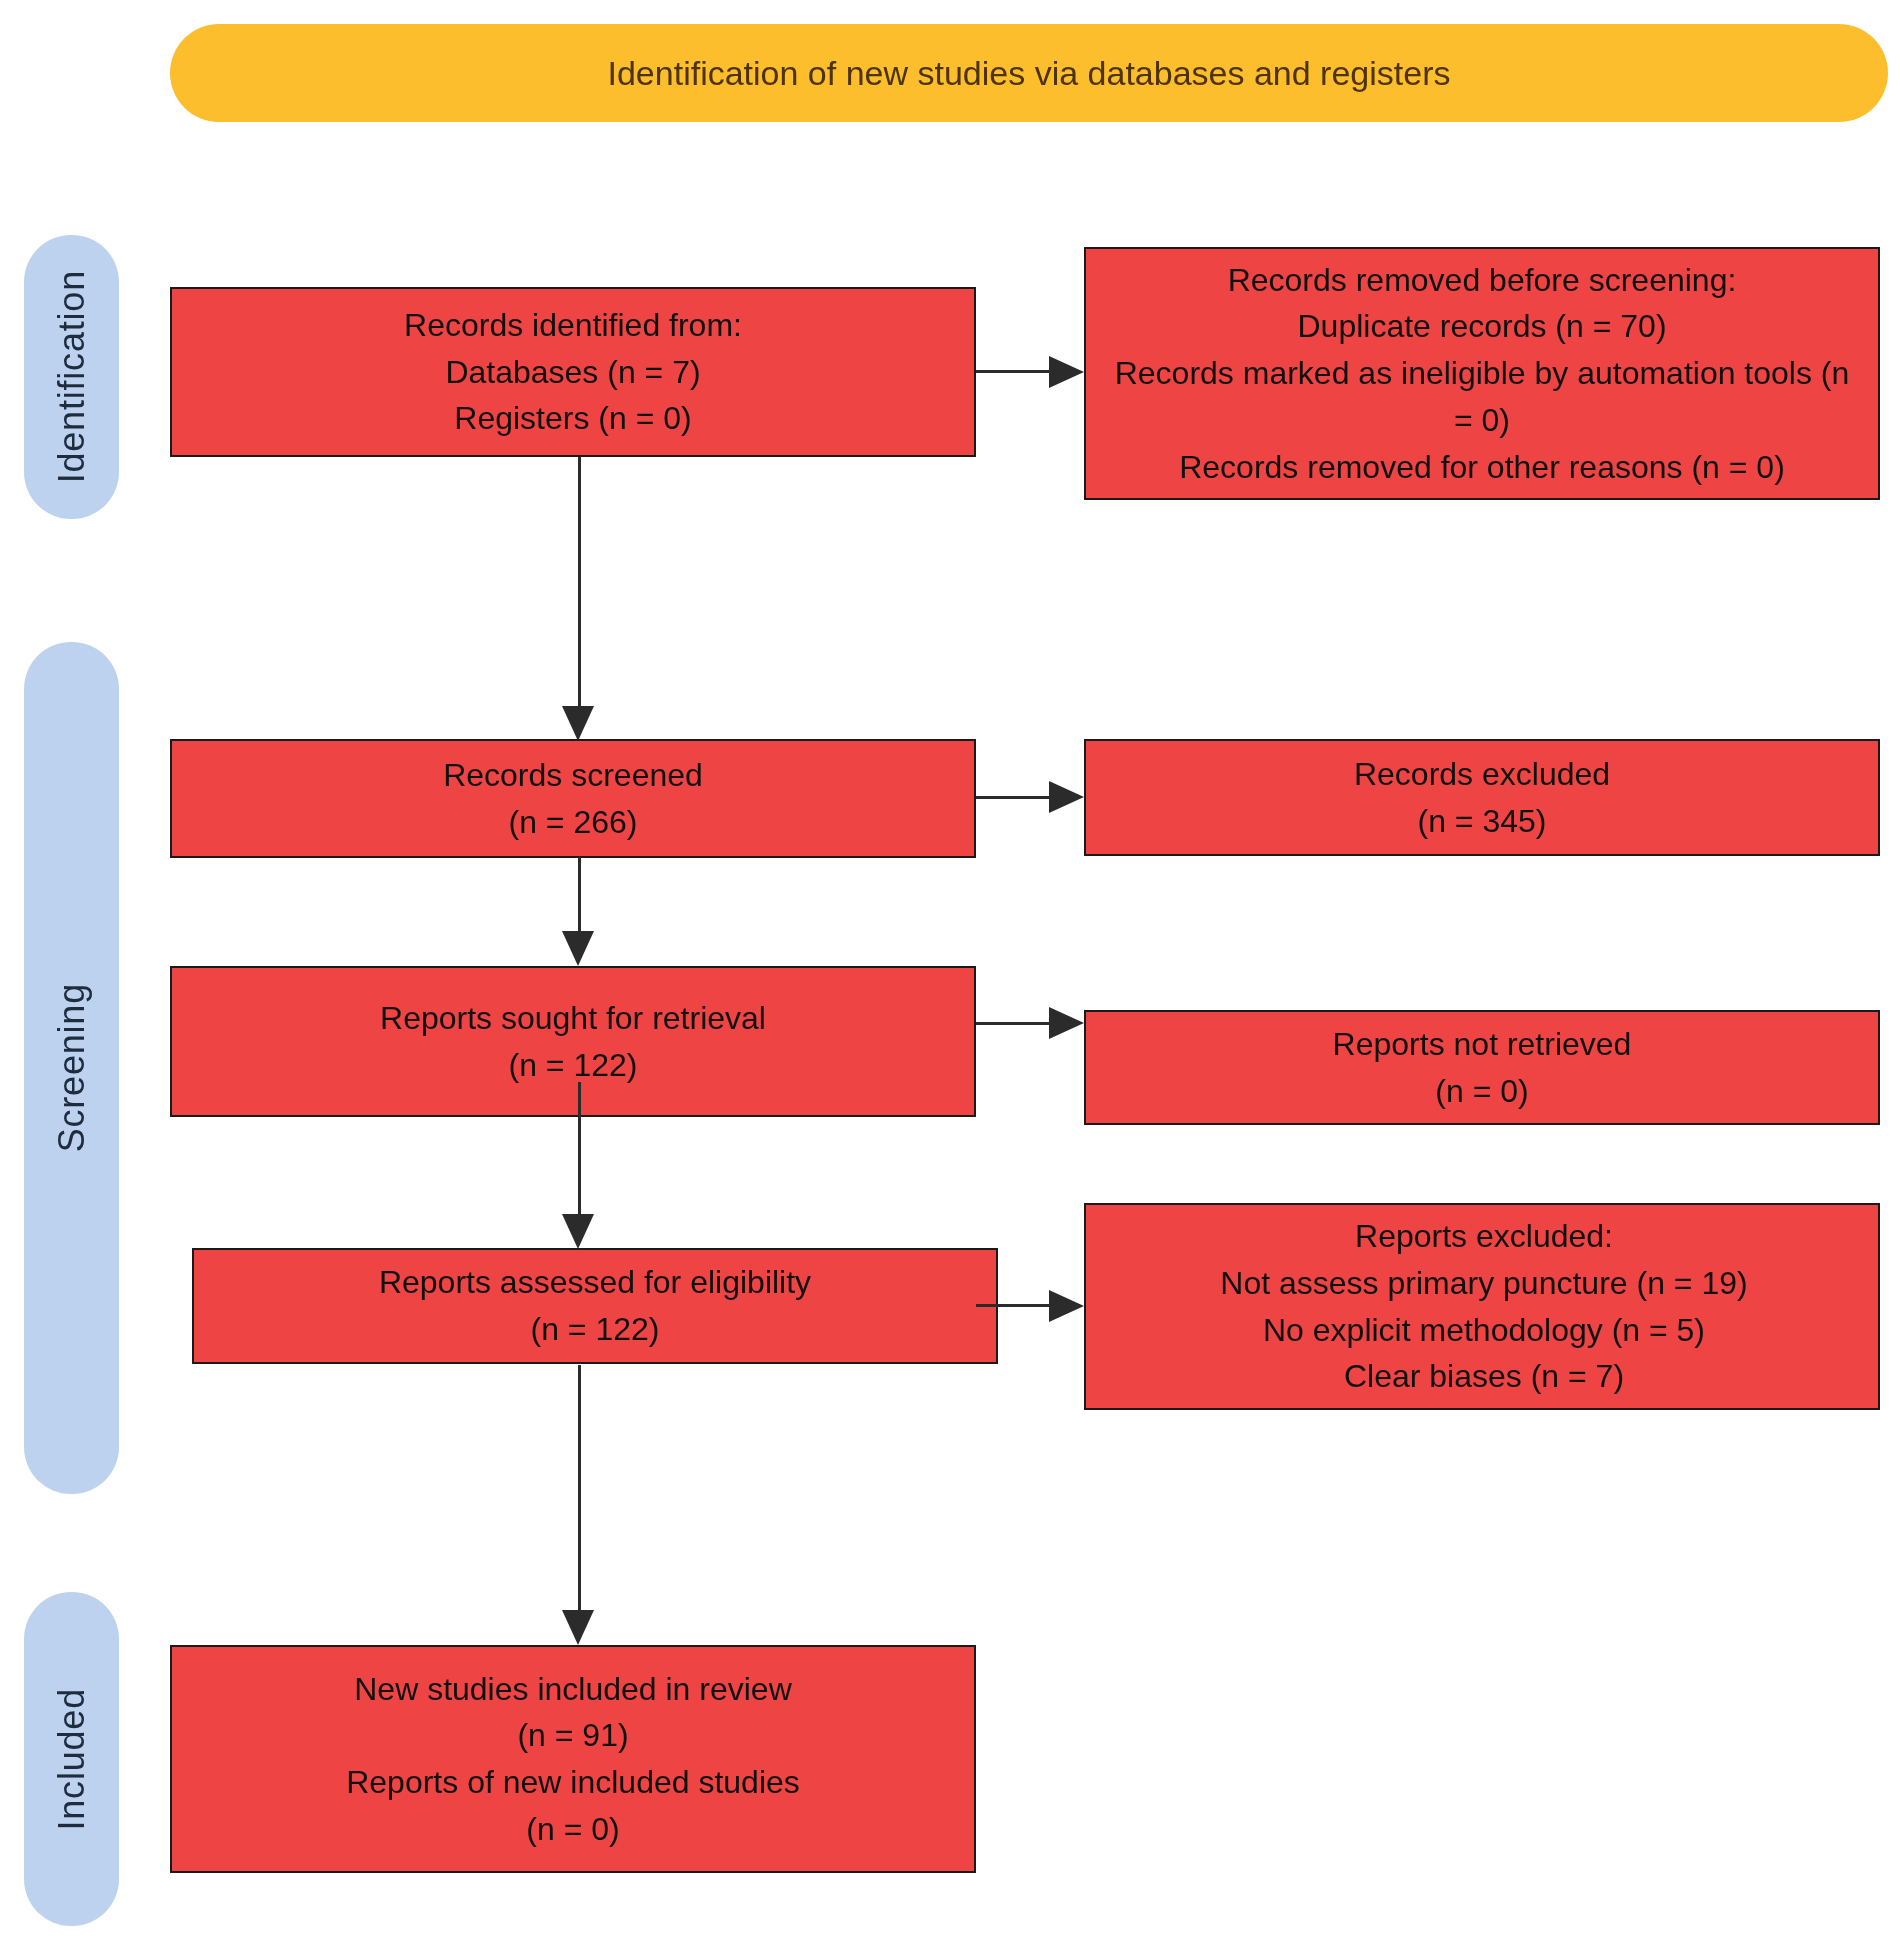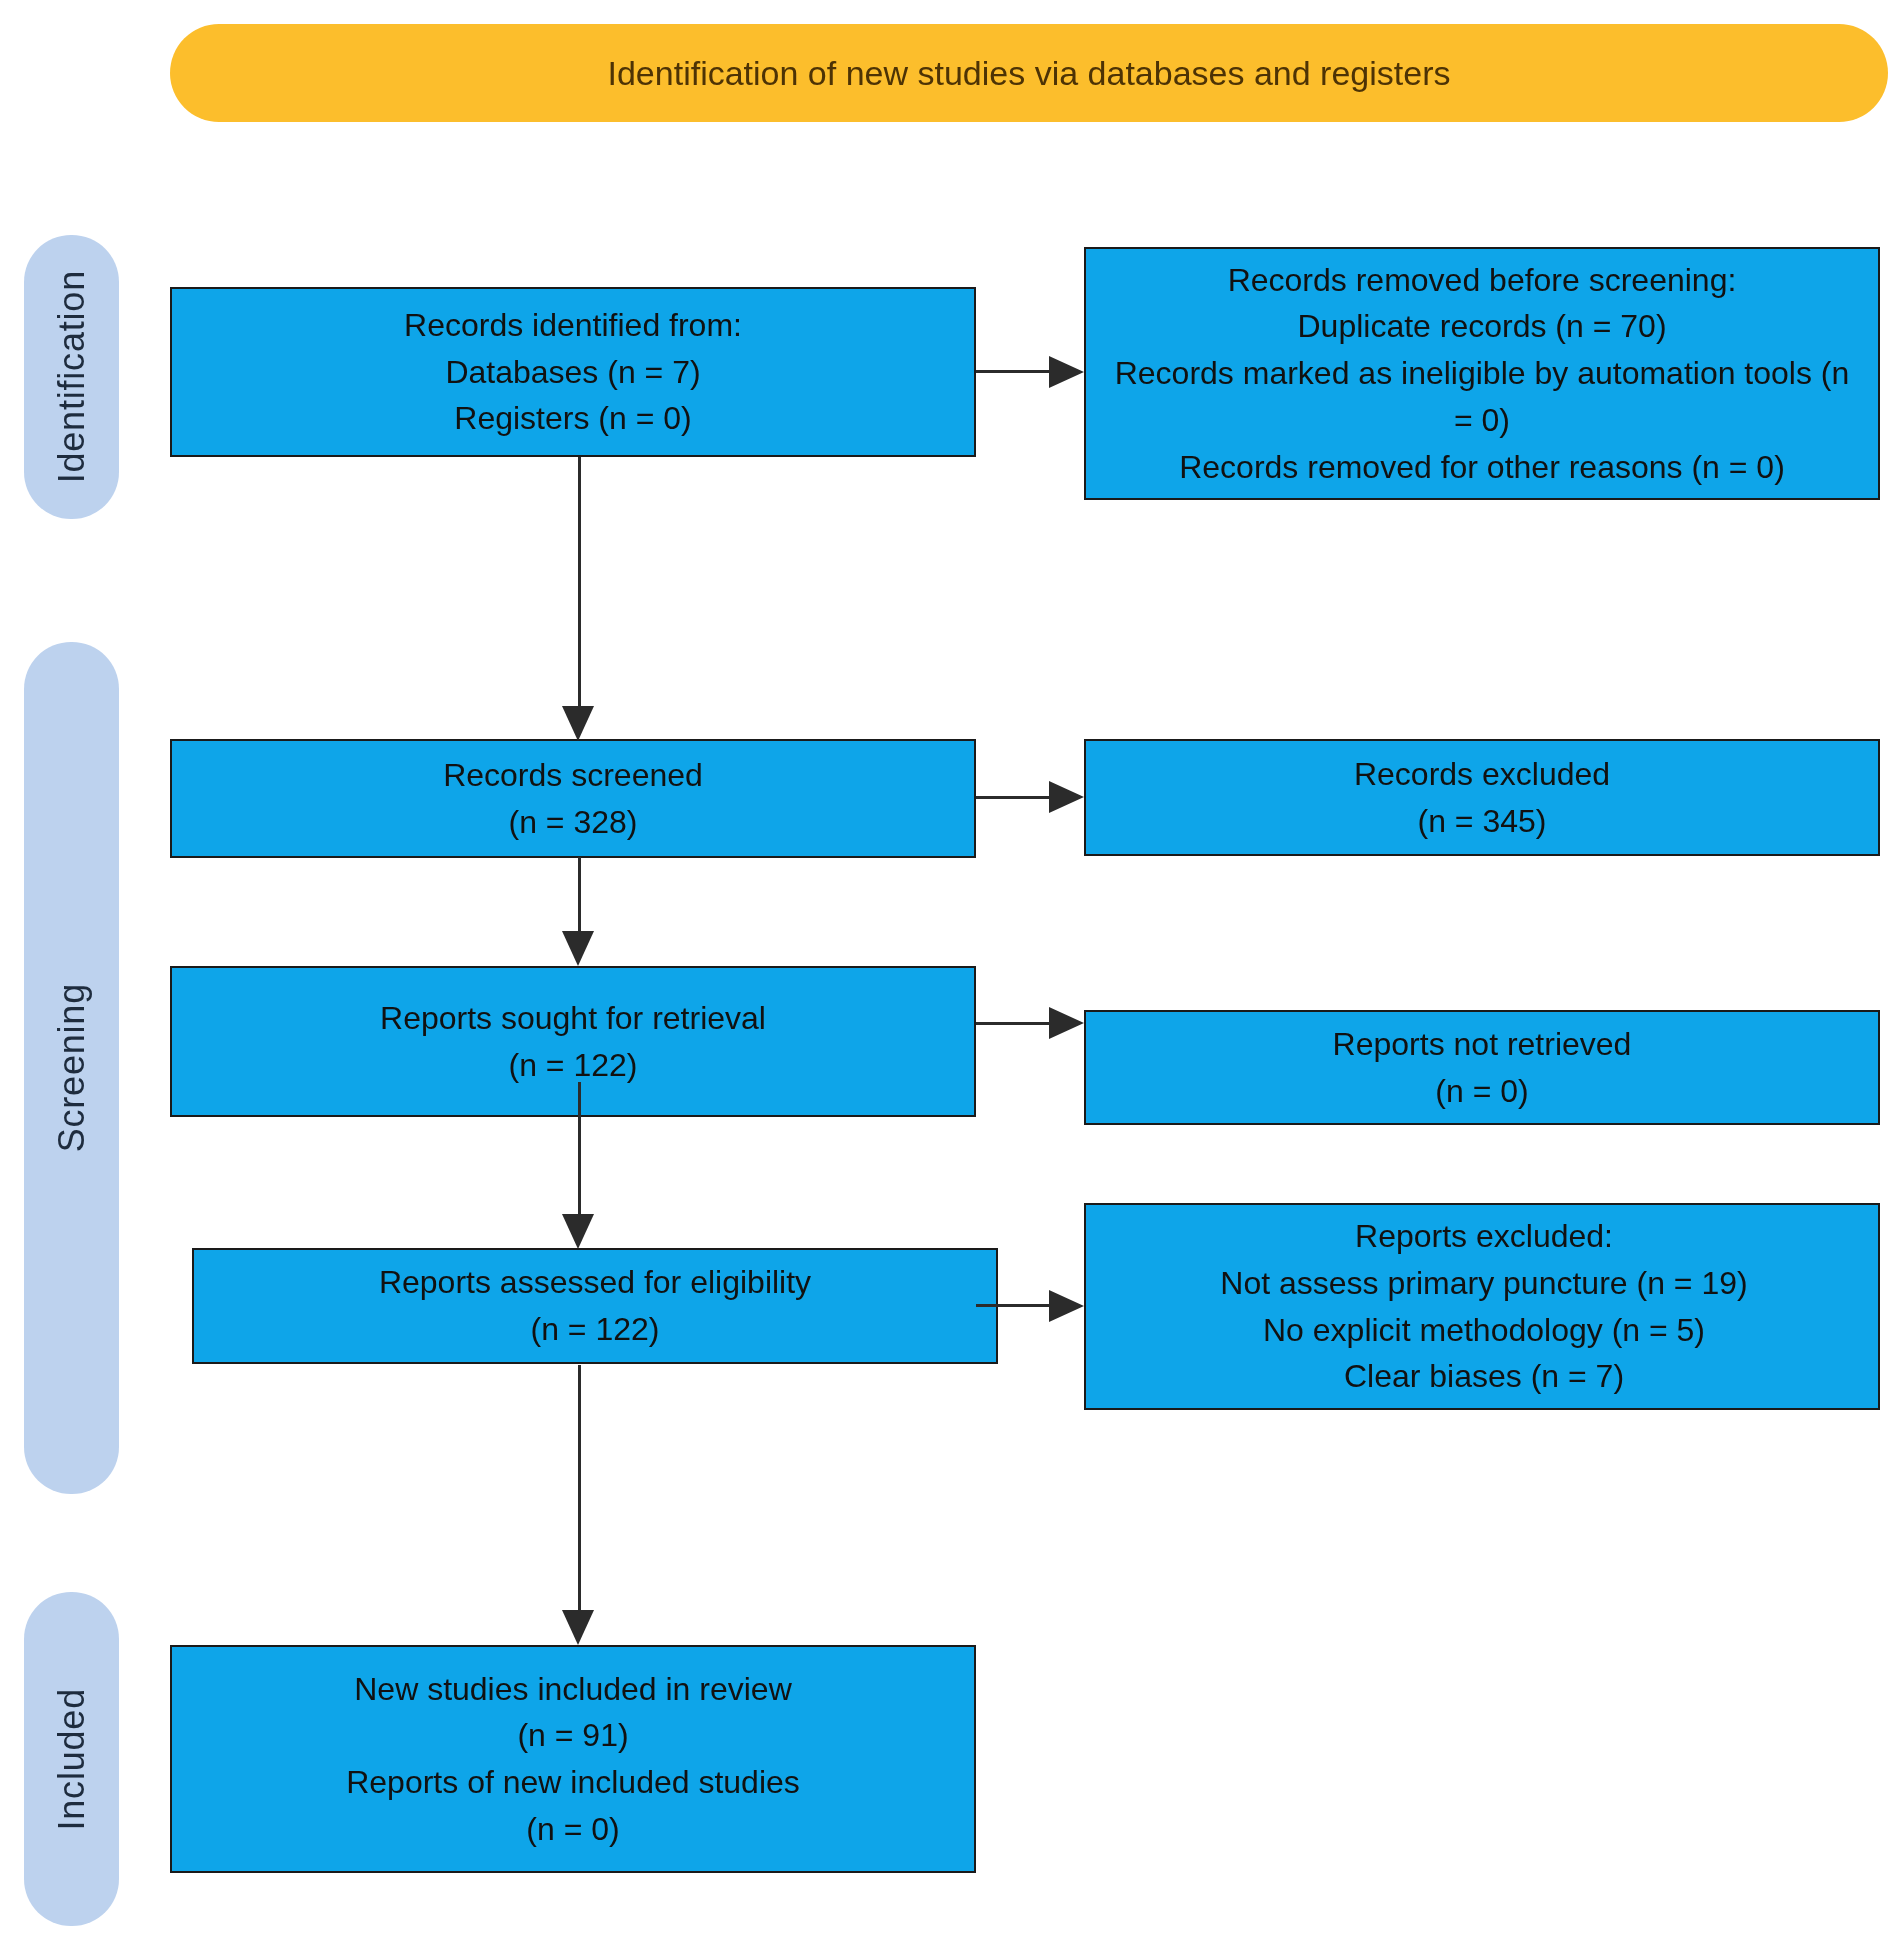--- a/index.html
+++ b/index.html
@@ -44,21 +44,21 @@
     letter-spacing: 0.8px;
     white-space: nowrap;
   }
   .pill-identification { top: 235px;  height: 284px;  }
   .pill-screening      { top: 642px;  height: 852px; }
   .pill-included       { top: 1592px; height: 334px;  }
 
   
   .box {
     position: absolute;
-    background: #0ea5e9;
+    background: #ef4444;
     border: 2.4px solid #1A1A1A;
     box-sizing: border-box;
     display: flex; flex-direction: column;
     justify-content: center; align-items: center;
     text-align: center;
     font-size: 32px;
     line-height: 1.46;
     color: #111111;
     padding: 6.3px 19px;
   }
@@ -110,21 +110,21 @@
   </div>
 
   <div class="box col-left b1">
     <span>Records identified from:</span>
     <span>Databases (n = 7)</span>
     <span>Registers (n = 0)</span>
   </div>
 
   <div class="box col-left b2">
     <span>Records screened</span>
-    <span>(n = 328)</span>
+    <span>(n = 266)</span>
   </div>
 
   <div class="box col-left b3">
     <span>Reports sought for retrieval</span>
     <span>(n = 122)</span>
   </div>
 
   <div class="box col-left b4">
     <span>Reports assessed for eligibility</span>
     <span>(n = 122)</span>

